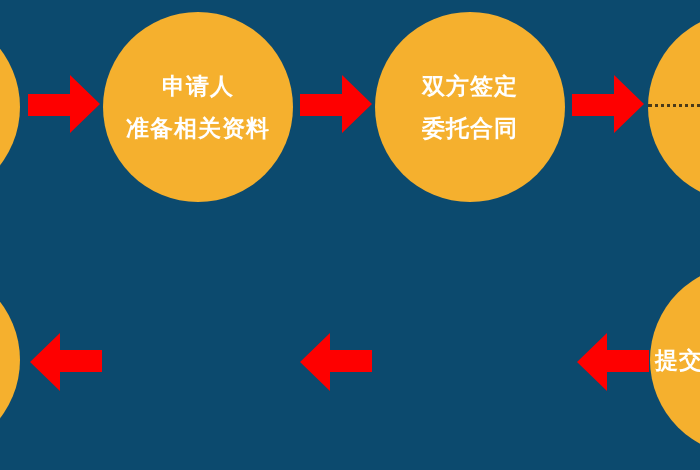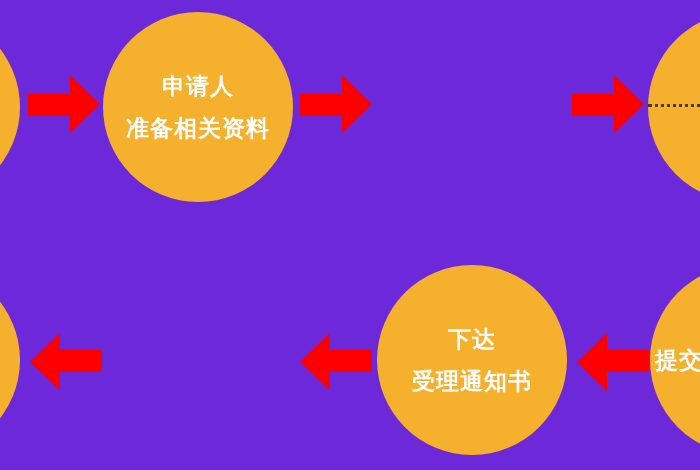--- a/index.html
+++ b/index.html
@@ -8,21 +8,21 @@
       width: 700px;
       height: 470px;
       overflow: hidden;
       background: #ffffff;
     }
     .canvas {
       position: relative;
       width: 700px;
       height: 470px;
       overflow: hidden;
-      background: #6d28d9;
+      background: #0c4a6e;
       font-family: "DejaVu Sans", "Liberation Sans", sans-serif;
     }
     .circle {
       position: absolute;
       width: 190px;
       height: 190px;
       border-radius: 50%;
       background: #f5b02e;
       display: flex;
       flex-direction: column;
@@ -65,43 +65,43 @@
 
   <div class="circle" style="left:103px; top:12px;">
     <div class="line">申请人</div>
     <div class="line">准备相关资料</div>
   </div>
 
   <svg class="arrow" style="left:298px; top:72px;" width="76" height="64" viewBox="0 0 76 64">
     <polygon points="2,22 44,22 44,3 74,32 44,61 44,44 2,44" fill="#fe0000"></polygon>
   </svg>
 
+  <div class="circle" style="left:375px; top:12px;">
+    <div class="line">双方签定</div>
+    <div class="line">委托合同</div>
+  </div>
 
   <svg class="arrow" style="left:570px; top:72px;" width="76" height="64" viewBox="0 0 76 64">
     <polygon points="2,22 44,22 44,3 74,32 44,61 44,44 2,44" fill="#fe0000"></polygon>
   </svg>
 
   <div class="circle" style="left:648px; top:12px;"></div>
   <div class="dotted" style="left:648px; top:104px; width:60px;"></div>
 
   <div class="circle" style="left:-170px; top:265px;"></div>
 
   <svg class="arrow" style="left:28px; top:330px;" width="76" height="64" viewBox="0 0 76 64">
     <polygon points="74,20 32,20 32,3 2,32 32,61 32,42 74,42" fill="#fe0000"></polygon>
   </svg>
 
 
   <svg class="arrow" style="left:298px; top:330px;" width="76" height="64" viewBox="0 0 76 64">
     <polygon points="74,20 32,20 32,3 2,32 32,61 32,42 74,42" fill="#fe0000"></polygon>
   </svg>
 
-  <div class="circle" style="left:377px; top:265px;">
-    <div class="line">下达</div>
-    <div class="line">受理通知书</div>
-  </div>
 
   <svg class="arrow" style="left:575px; top:330px;" width="76" height="64" viewBox="0 0 76 64">
     <polygon points="74,20 32,20 32,3 2,32 32,61 32,42 74,42" fill="#fe0000"></polygon>
   </svg>
 
   <div class="circle" style="left:650px; top:265px; align-items:flex-start; padding-left:5px;">
     <div class="line">提交</div>
   </div>
 
 </div>

